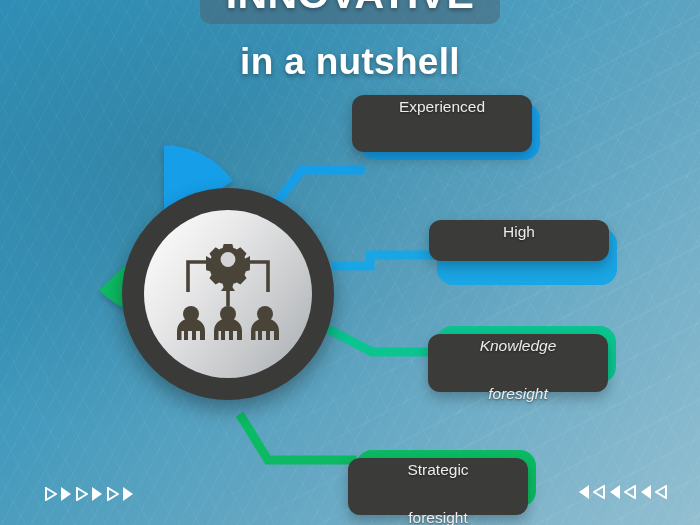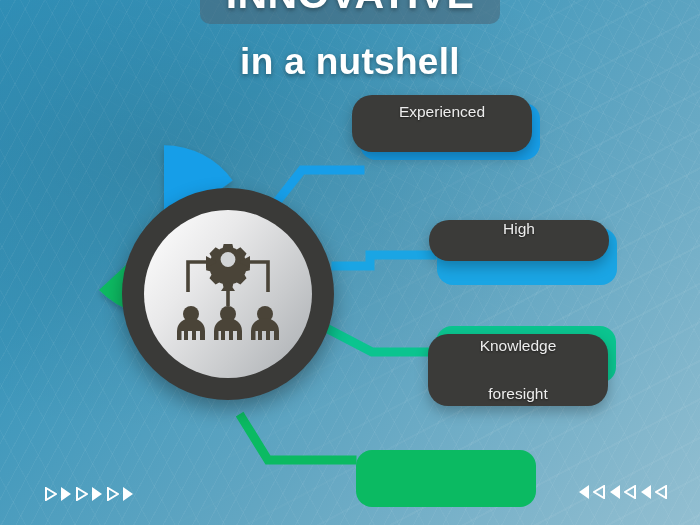--- a/index.html
+++ b/index.html
@@ -81,24 +81,24 @@
   
   .donut{position:absolute;left:122px;top:188px;width:212px;height:212px;overflow:visible;}
 
   
   .conn{position:absolute;}
 
   
   .card{
     position:absolute;
     background:#3B3B39;
-    border-radius:20px;
+    border-radius:12px;
     color:#EDEDED;
     font-size:15.5px;line-height:24px;text-align:center;
-    display:flex;align-items:center;justify-content:center;
+    display:flex;align-items:flex-start;justify-content:center;
     box-shadow:0 6px 13px rgba(0,0,0,.25);
   }
   .card span{display:block;padding:0 16px;text-shadow:0 1px 2px rgba(0,0,0,.5);}
   .card-shadow{position:absolute;border-radius:16px;}
 
   
   .arrows{position:absolute;display:flex;gap:4px;align-items:center;}
   .tri{width:0;height:0;}
   .tri.r-fill{border-left:10px solid #FFFFFF;border-top:7px solid transparent;border-bottom:7px solid transparent;}
   .tri.l-fill{border-right:10px solid #FFFFFF;border-top:7px solid transparent;border-bottom:7px solid transparent;}
@@ -197,28 +197,34 @@
   </div>
 
   <div class="card-shadow" style="left:437px;top:228px;width:180px;height:57px;background:#1AA5E4;"></div>
   <div class="card" style="left:429px;top:220px;width:180px;height:41px;">
     <span>
       <span>High</span><br>
     </span>
   </div>
 
   <div class="card-shadow" style="left:436px;top:326px;width:180px;height:57px;background:#0BC48F;"></div>
-  <div class="card" style="left:428px;top:334px;width:180px;height:72px;">
+  <div class="card" style="left:428px;top:334px;width:180px;height:58px;font-style:italic;">
     <span>
       <span>Knowledge</span><br>
       <span>foresight</span>
     </span>
   </div>
 
   <div class="card-shadow" style="left:356px;top:450px;width:180px;height:57px;background:#0BBA62;"></div>
+  <div class="card" style="left:348px;top:458px;width:180px;height:57px;">
+    <span>
+      <span>Strategic</span><br>
+      <span>foresight</span>
+    </span>
+  </div>
 
   <div class="arrows" style="left:44px;bottom:24px;">
     <svg width="13" height="14">
         <path d="M2 1 L12 7 L2 13 Z" fill="none" stroke="#FFFFFF" stroke-width="2"></path>
       </svg>
     <div class="tri r-fill"></div>
     <svg width="13" height="14">
         <path d="M2 1 L12 7 L2 13 Z" fill="none" stroke="#FFFFFF" stroke-width="2"></path>
       </svg>
     <div class="tri r-fill"></div>

